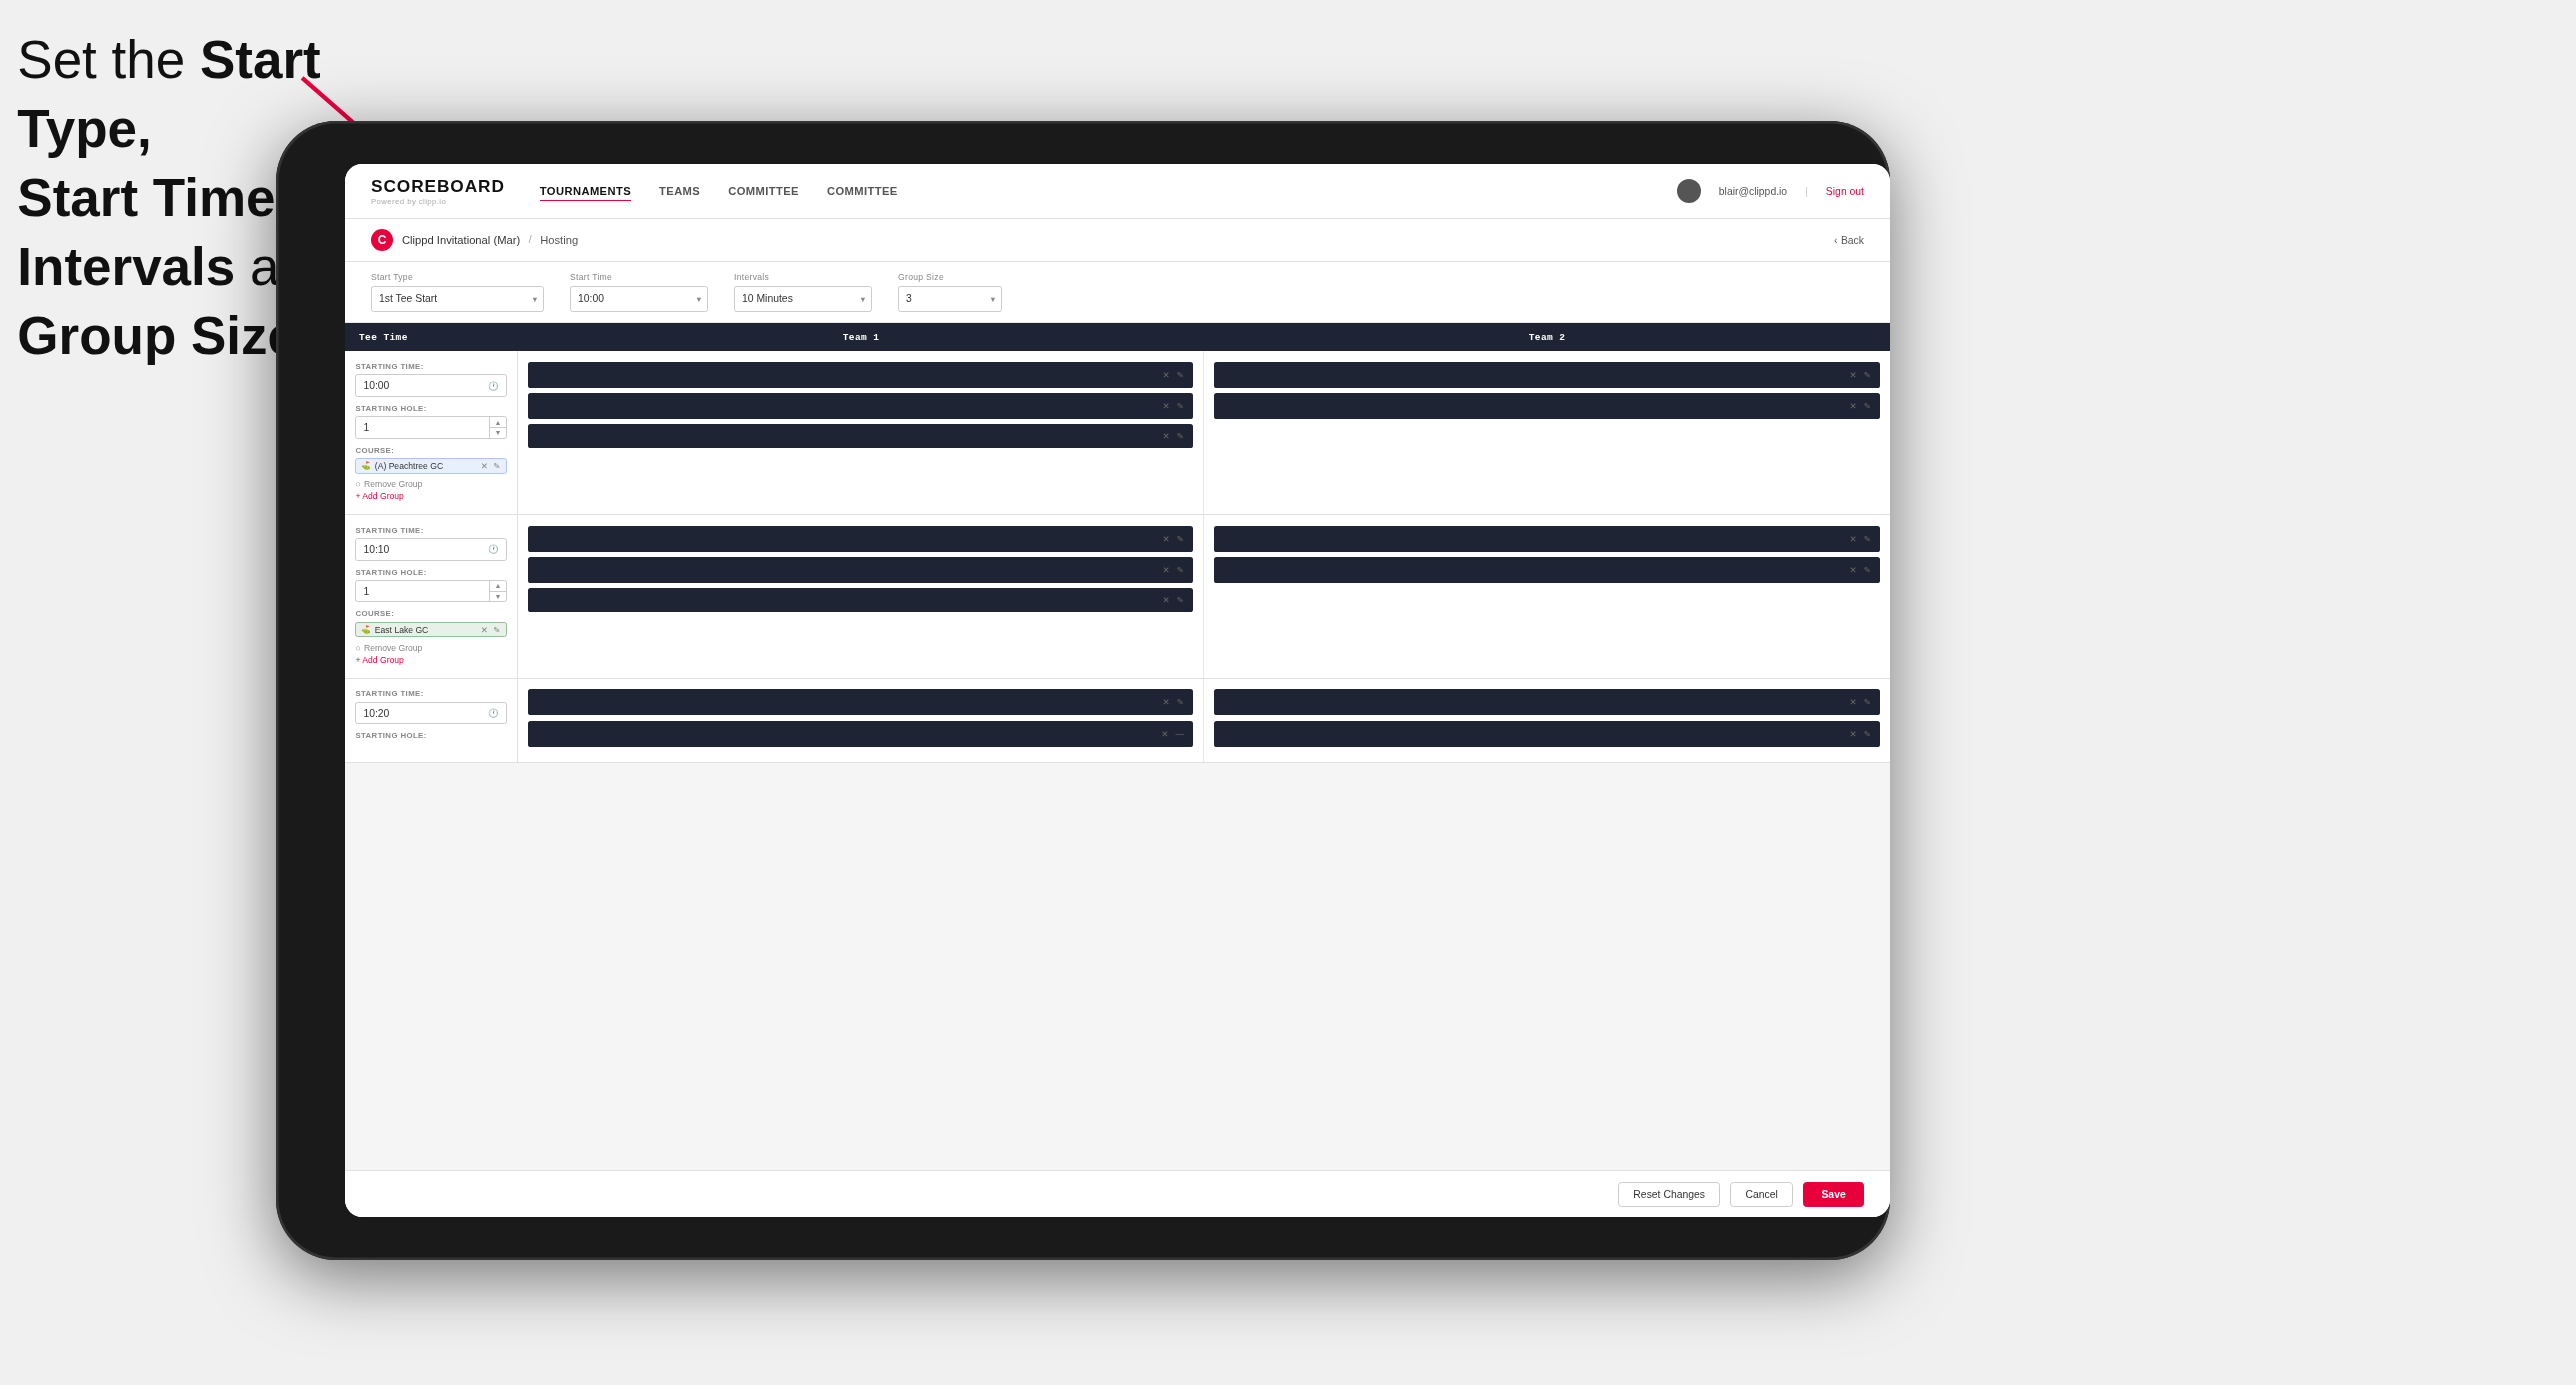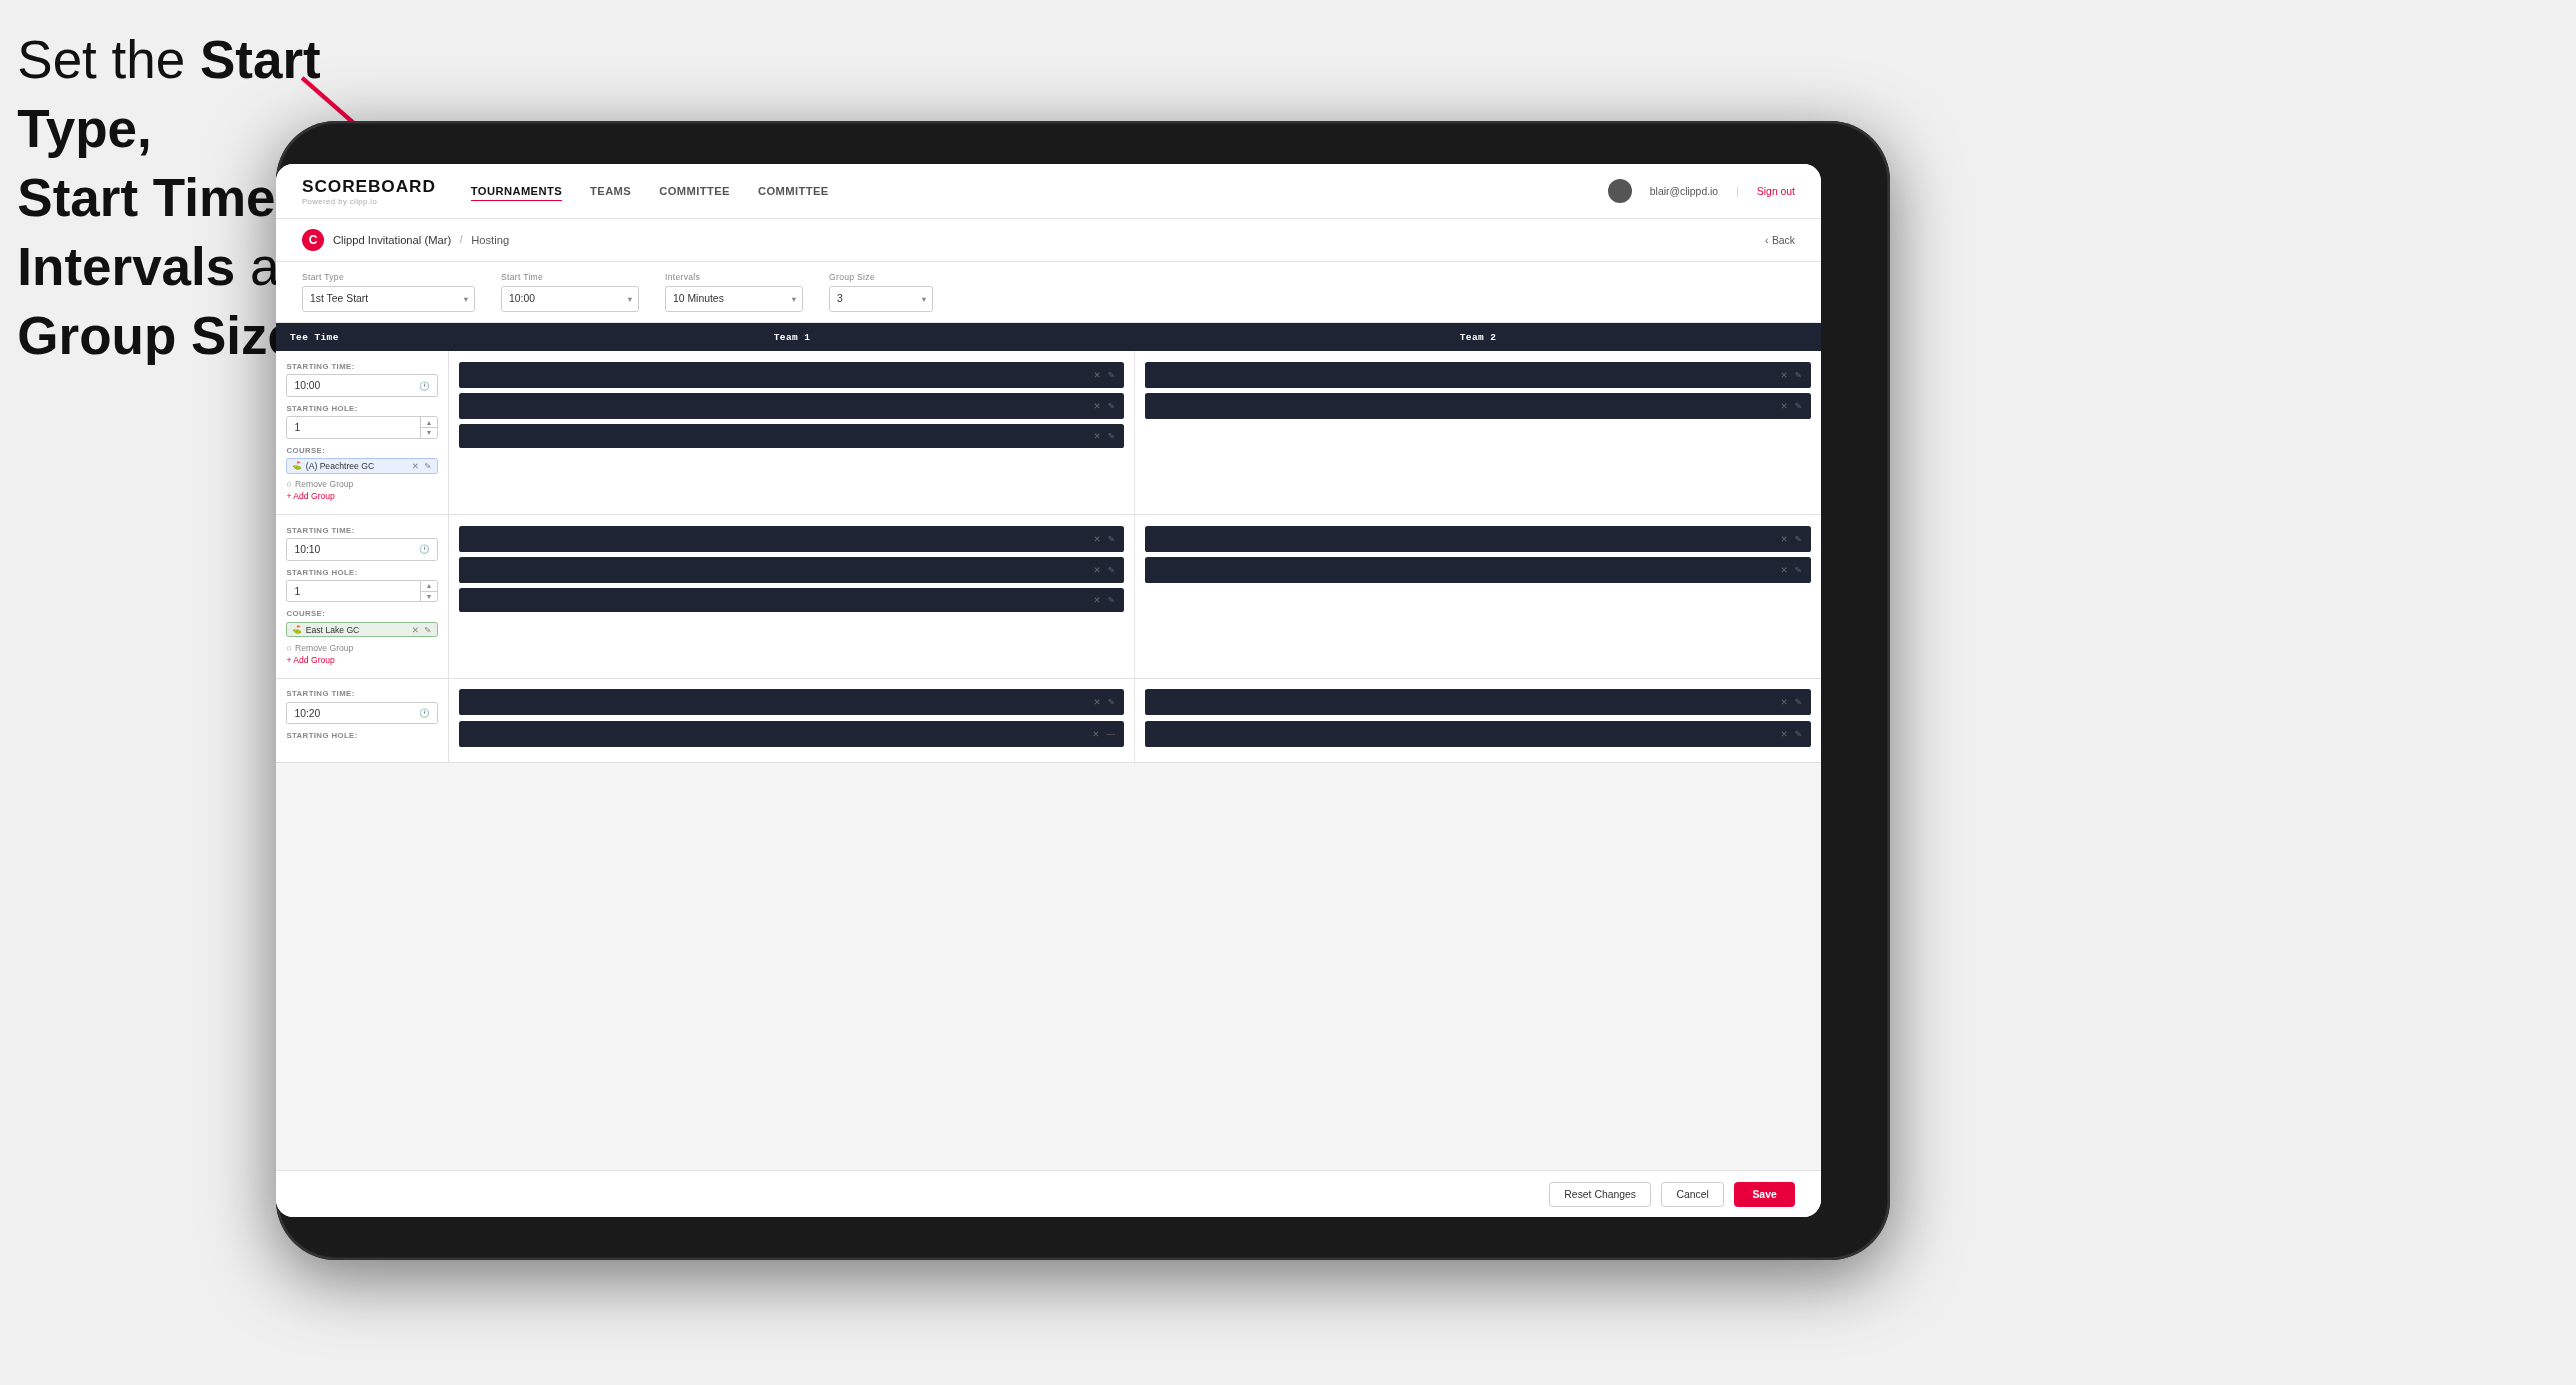--- a/index.html
+++ b/index.html
@@ -39,21 +39,21 @@
       position: absolute;
       top: 121px;
       left: 276px;
       width: 1614px;
       height: 1139px;
       background: #1a1a1a;
       border-radius: 60px;
       box-shadow: 0 17.3px 69px rgba(0,0,0,0.5), inset 0 0 0 2.6px #333;
       display: flex;
       align-items: center;
-      justify-content: flex-start;
+      justify-content: flex-end;
     }
 
     .tablet-screen {
       width: 1545px;
       height: 1053px;
       background: #fff;
       border-radius: 17.3px;
       overflow: hidden;
       display: flex;
       flex-direction: column;

